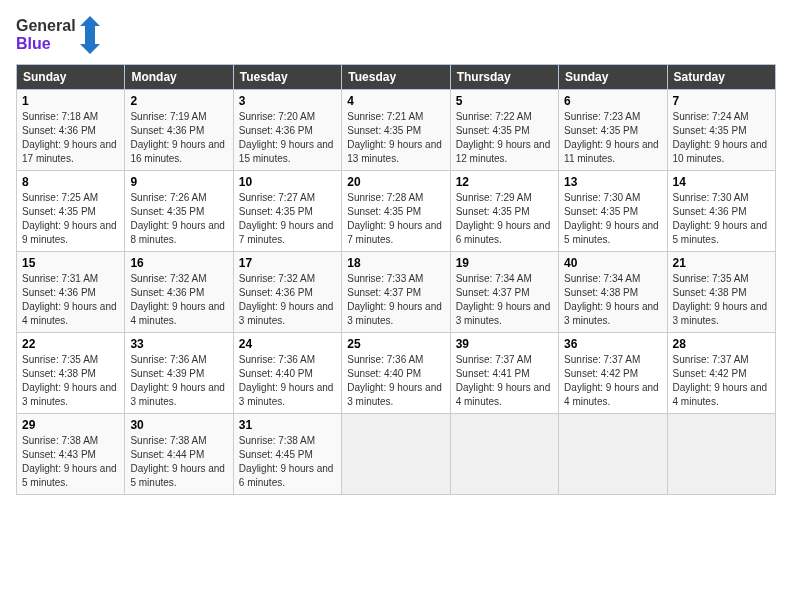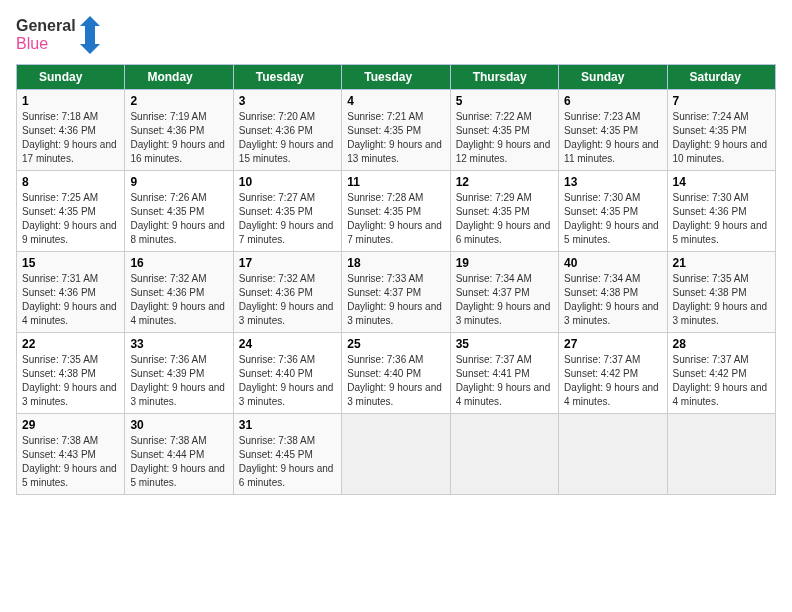--- a/index.html
+++ b/index.html
@@ -32,24 +32,24 @@
     .subtitle {
       font-size: 14px;
       color: #555;
     }
     .calendar {
       width: 100%;
       border-collapse: collapse;
       font-size: 10.5px;
     }
     .calendar th {
-      background-color: #15803d;
+      background-color: #404040;
       color: #fff;
       text-align: left;
-      padding: 5px 22px;
+      padding: 5px 6px;
       font-size: 12px;
       font-weight: bold;
       border: 1px solid #b0c4de;
     }
     .calendar td {
       border: 1px solid #ccc;
       vertical-align: top;
       padding: 4px 5px;
       background: #fff;
       width: calc(100% / 7);
@@ -75,21 +75,21 @@
       background: #f0f0f0 !important;
     }
   </style>
 </head>
 <body>
 
 <div class="header-area">
   <div class="logo">
       <div style="display: flex; flex-direction: column;">
         <span style="font-weight: bold; font-size: 16px; color: rgb(51, 51, 51); line-height: 1.1;">General</span>
-        <span style="font-weight: normal; font-size: 16px; color: #ec4899; line-height: 1.1;">Blue</span>
+        <span style="font-weight: bold; font-size: 16px; color: #6d28d9; line-height: 1.1;">Blue</span>
       </div>
       <svg width="20" height="38" viewBox="0 0 20 38">
         <polygon points="10,0 20,10 15,10 15,28 20,28 10,38 0,28 5,28 5,10 0,10" fill="#2176c7"></polygon>
       </svg>
     </div>
   <div class="title-area">
     <div class="month-title"></div>
     <div class="subtitle"></div>
   </div>
 </div>
@@ -144,21 +144,21 @@
         </td>
         <td>
           <span class="day-num">9</span>
           <div class="day-info">Sunrise: 7:26 AM<br>Sunset: 4:35 PM<br>Daylight: 9 hours and 8 minutes.</div>
         </td>
         <td>
           <span class="day-num">10</span>
           <div class="day-info">Sunrise: 7:27 AM<br>Sunset: 4:35 PM<br>Daylight: 9 hours and 7 minutes.</div>
         </td>
         <td>
-          <span class="day-num">11</span>
+          <span class="day-num">20</span>
           <div class="day-info">Sunrise: 7:28 AM<br>Sunset: 4:35 PM<br>Daylight: 9 hours and 7 minutes.</div>
         </td>
         <td>
           <span class="day-num">12</span>
           <div class="day-info">Sunrise: 7:29 AM<br>Sunset: 4:35 PM<br>Daylight: 9 hours and 6 minutes.</div>
         </td>
         <td>
           <span class="day-num">13</span>
           <div class="day-info">Sunrise: 7:30 AM<br>Sunset: 4:35 PM<br>Daylight: 9 hours and 5 minutes.</div>
         </td>
@@ -208,25 +208,25 @@
         </td>
         <td>
           <span class="day-num">24</span>
           <div class="day-info">Sunrise: 7:36 AM<br>Sunset: 4:40 PM<br>Daylight: 9 hours and 3 minutes.</div>
         </td>
         <td>
           <span class="day-num">25</span>
           <div class="day-info">Sunrise: 7:36 AM<br>Sunset: 4:40 PM<br>Daylight: 9 hours and 3 minutes.</div>
         </td>
         <td>
-          <span class="day-num">35</span>
+          <span class="day-num">39</span>
           <div class="day-info">Sunrise: 7:37 AM<br>Sunset: 4:41 PM<br>Daylight: 9 hours and 4 minutes.</div>
         </td>
         <td>
-          <span class="day-num">27</span>
+          <span class="day-num">36</span>
           <div class="day-info">Sunrise: 7:37 AM<br>Sunset: 4:42 PM<br>Daylight: 9 hours and 4 minutes.</div>
         </td>
         <td>
           <span class="day-num">28</span>
           <div class="day-info">Sunrise: 7:37 AM<br>Sunset: 4:42 PM<br>Daylight: 9 hours and 4 minutes.</div>
         </td>
       </tr>
       <tr>
         <td>
           <span class="day-num">29</span>

